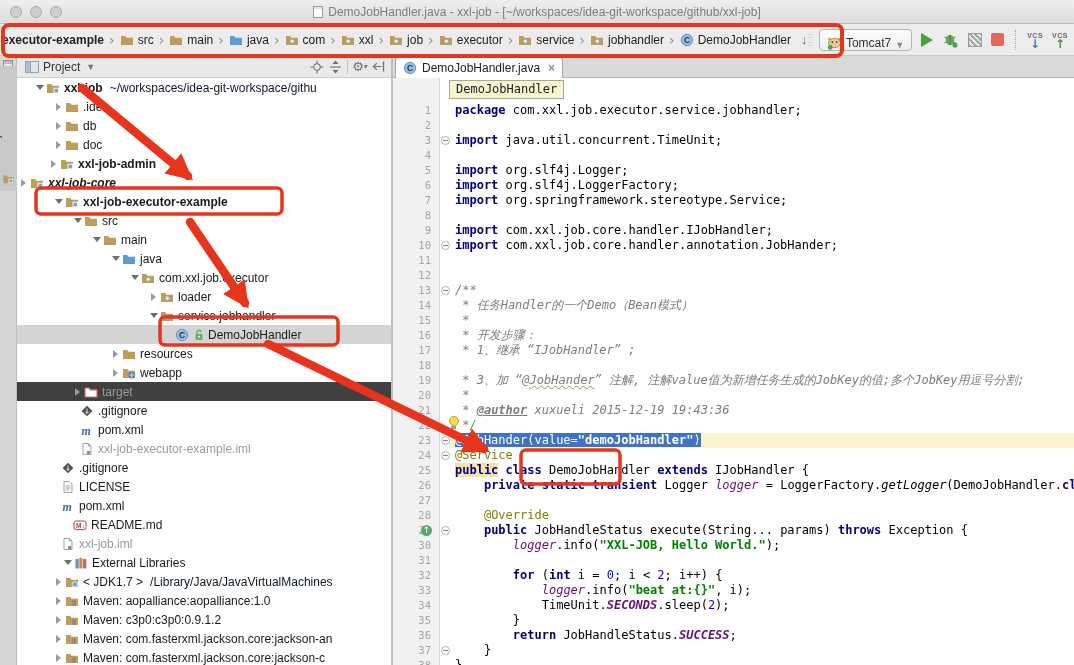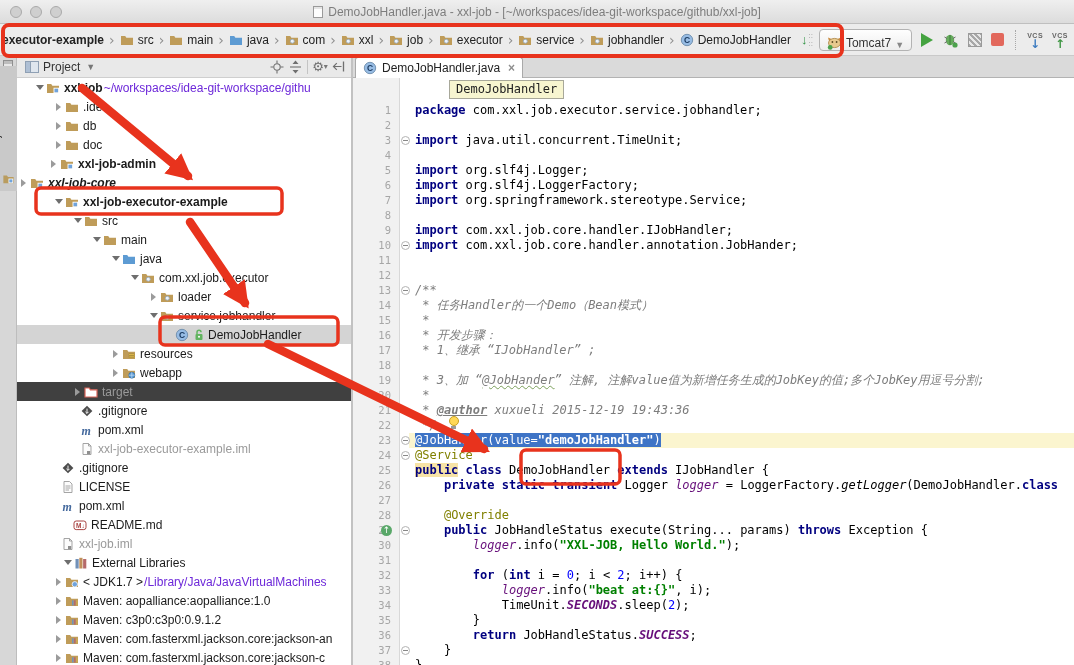--- a/index.html
+++ b/index.html
@@ -45,21 +45,21 @@
 
   
   .main{display:flex;height:609px;}
   .strip{width:17px;background:#d7d7d7;border-right:1px solid #bdbdbd;position:relative;flex:none;}
   .stripico{position:absolute;top:4px;left:3px;width:10px;height:10px;border:1px solid #8f8f8f;background:#e8e8e8;box-shadow:inset 0 3px 0 #bdbdbd;}
   .vbtn{position:absolute;top:10px;left:0;width:17px;height:125px;background:#c9c9c9;}
   .vbtn span{position:absolute;bottom:24px;left:2px;white-space:nowrap;font-size:11px;color:#333;
     transform:rotate(-90deg);transform-origin:0 100%;}
   .vbtn .vico{position:absolute;bottom:6px;left:2px;width:13px;height:12px;}
 
-  .ppanel{width:336px;flex:none;border-right:2px solid #c2c2c2;display:flex;flex-direction:column;background:#fff;}
+  .ppanel{width:376px;flex:none;border-right:2px solid #c2c2c2;display:flex;flex-direction:column;background:#fff;}
   .phead{height:22px;background:#e9e9e9;border-bottom:1px solid #cfcfcf;display:flex;align-items:center;
     font-size:12px;color:#333;padding:0 4px;}
   .phead .pico{width:14px;height:12px;margin:0 4px;}
   .phead .pdd{color:#777;font-size:9px;margin-left:6px;}
   .phspacer{flex:1;}
   .phbtn{width:18px;height:16px;display:flex;align-items:center;justify-content:center;color:#6f6f6f;}
   .phsep{width:1px;height:14px;background:#c4c4c4;margin:0 3px;}
   .gearglyph{font-family:"DejaVu Sans",sans-serif;font-size:13px;}
 
   .tree{flex:1;overflow:hidden;background:#fff;position:relative;}
@@ -67,21 +67,21 @@
   .trow.sel{background:var(--treesel);}
   .trow .arr{width:13px;flex:none;display:flex;justify-content:center;}
   .trow .arr i{display:block;width:0;height:0;}
   .trow .arr i.open{border-top:5px solid #6e6e6e;border-left:4px solid transparent;border-right:4px solid transparent;}
   .trow .arr i.closed{border-left:5px solid #9b9b9b;border-top:4px solid transparent;border-bottom:4px solid transparent;}
   .trow .sp{width:9px;flex:none;}
   .trow .ticon{width:14px;height:14px;margin-right:4px;flex:none;}
   .trow .tbadge{width:12px;height:13px;margin-right:3px;flex:none;}
   .trow .lab.b{font-weight:bold;}
   .trow .lab.gray{color:#9a9a9a;}
-  .trow .sub{color:#6d28d9;margin-left:1px;}
+  .trow .sub{color:#0f172a;margin-left:7px;}
 
   
   .editor{flex:1;display:flex;flex-direction:column;min-width:0;}
   .tabbar{height:22px;background:#dadada;border-bottom:1px solid #b3b3b3;display:flex;align-items:flex-end;padding-left:2px;}
   .tab{height:21px;background:#fff;border:1px solid #a9a9a9;border-bottom:none;border-radius:3px 3px 0 0;
     display:flex;align-items:center;padding:0 7px;font-size:12px;color:#222;gap:5px;margin-bottom:-1px;}
   .tab .ticon{width:14px;height:14px;}
   .tab .close{color:#8e8e8e;font-size:12px;font-weight:bold;margin-left:3px;}
   .codewrap{position:relative;flex:1;background:#fff;overflow:hidden;}
   .codewrap::before{content:'';position:absolute;left:0;top:0;bottom:0;width:46px;background:#f1f1f1;border-right:1px solid #d8d8d8;}

